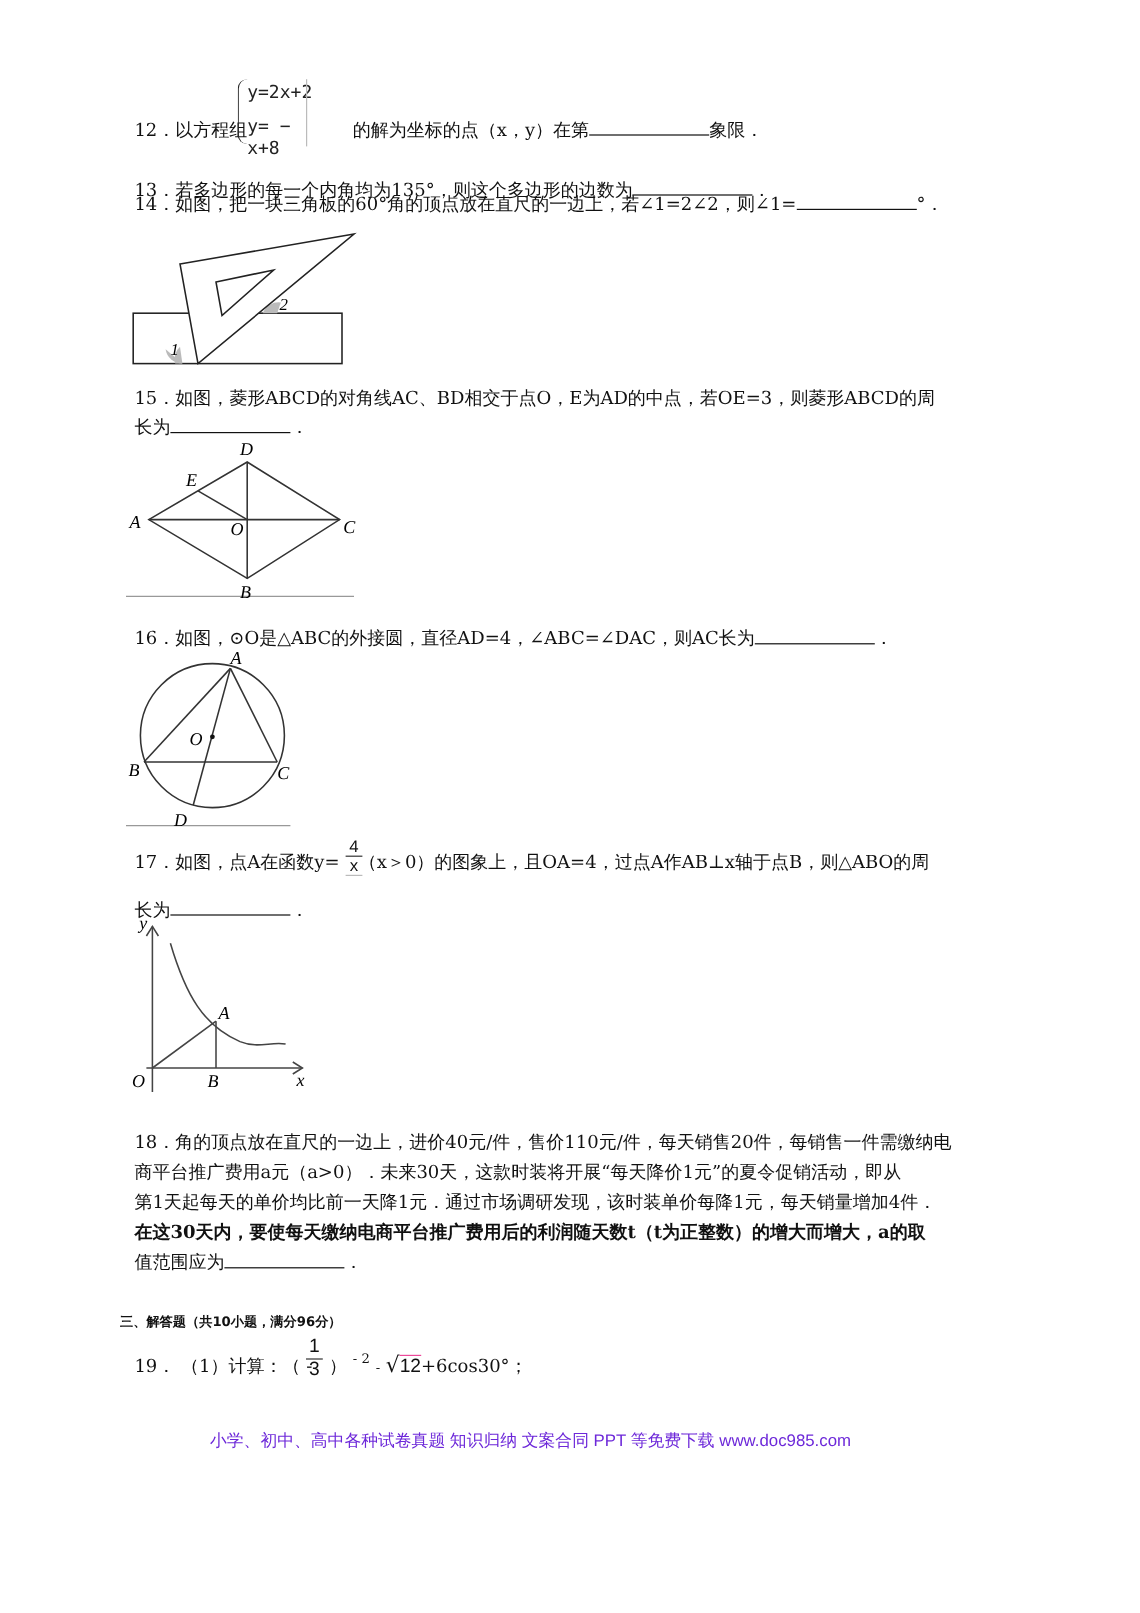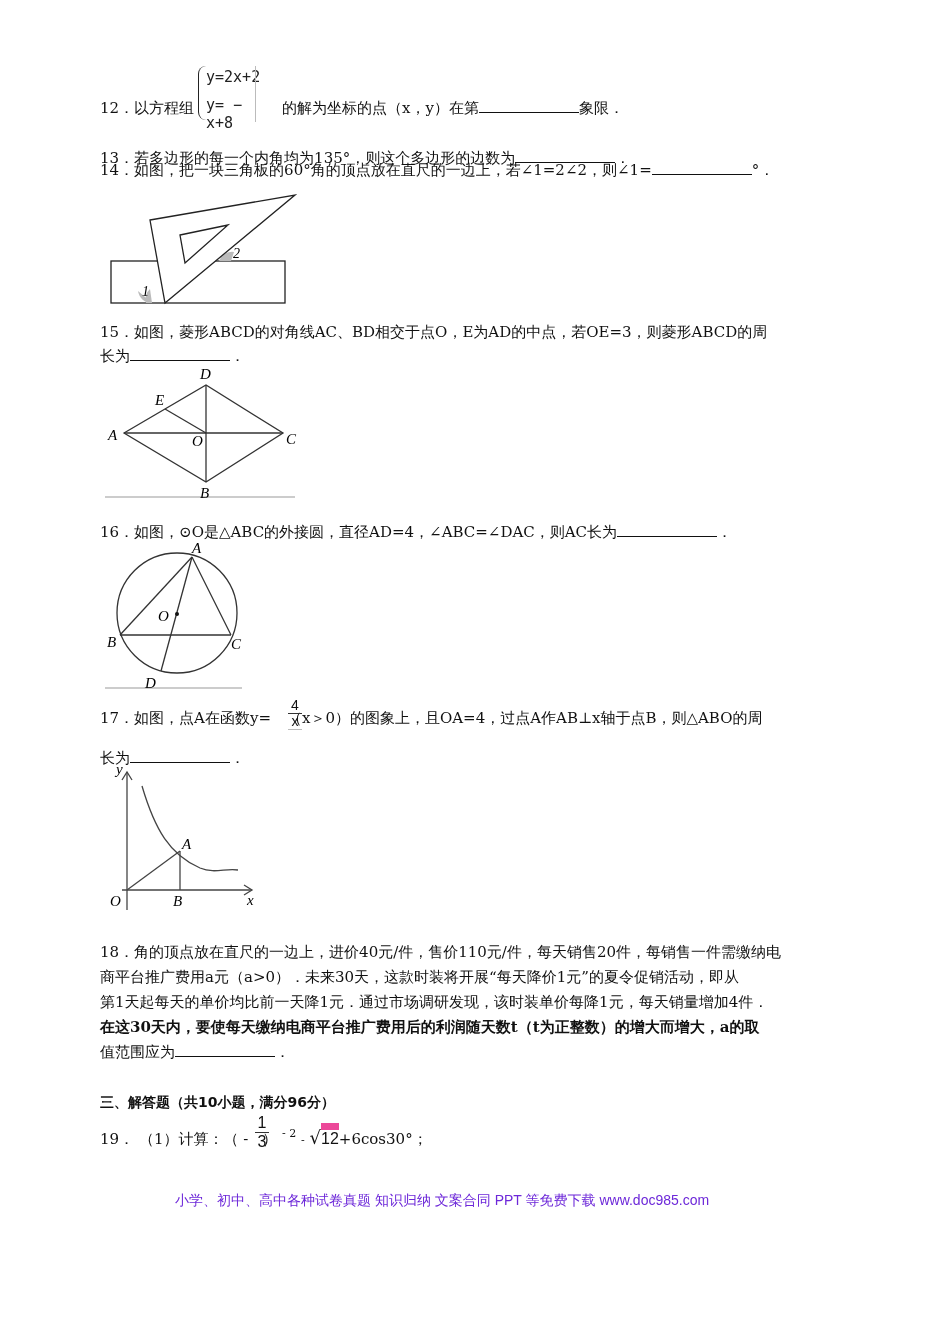--- a/index.html
+++ b/index.html
@@ -1,28 +1,28 @@
 <!DOCTYPE html>
 <html><head>
 <meta charset="utf-8">
 <style>
   html, body { margin: 0; padding: 0; background: #ffffff; }
   body { width: 950px; height: 1344px; position: relative; overflow: hidden;
          font-family: "DejaVu Serif", "Liberation Serif", serif; color: #111; }
   .abs { position: absolute; }
-  .line { position: absolute; font-size: 15px; line-height: 20px; white-space: nowrap; }
+  .line { position: absolute; font-size: 15px; line-height: 20px; white-space: nowrap; margin-left: 12px; }
   .blank { display: inline-block; border-bottom: 1px solid #111; height: 14px; vertical-align: baseline; }
   .eqsys { position: absolute; left: 198px; top: 66px; width: 58px; height: 56px;
            font-family: "DejaVu Sans Mono", "Liberation Mono", monospace; font-size: 15px; color: #222; }
   .eqsys .brace { position: absolute; left: 0; top: 0; width: 8px; height: 54px;
                   border-left: 1.5px solid #222; border-radius: 8px 0 0 8px; }
   .eqsys .e1 { position: absolute; left: 8px; top: 2px; }
   .eqsys .e2 { position: absolute; left: 8px; top: 30px; }
   .eqsys .bar { position: absolute; right: 0; top: 0; width: 1px; height: 56px; background: #bbb; }
-  .section-title { position: absolute; left: 100px; top: 1094px; font-size: 14px; font-weight: bold;
+  .section-title { position: absolute; left: 100px; top: 1094px; font-size: 11px; font-weight: bold;
                    font-family: "DejaVu Sans", "Liberation Sans", sans-serif; }
   .frac { position: absolute; font-family: "Liberation Sans", sans-serif; text-align: center; }
   .footer { position: absolute; left: 175px; top: 1192px; font-size: 14px; color: #6d28d9;
             font-family: "Liberation Sans", "DejaVu Sans", sans-serif; white-space: nowrap; }
   svg text { font-family: "Liberation Serif", "DejaVu Serif", serif; font-style: italic; }
 </style>
 </head>
 <body>
 
 <div class="line" style="left:100px; top:98px;">
@@ -136,21 +136,21 @@
   <span>值范围应为</span><span class="blank" style="width:100px;"></span><span>．</span>
 </div>
 
 <div class="section-title">三、解答题（共10小题，满分96分）</div>
 
 <div class="line" style="left:100px; top:1128px;">
   <span>19．</span>
   <span>（1）计算：（ -</span><span style="display:inline-block; width:14px;"></span><span>）</span>
   <span style="font-size:11px; position:relative; top:-7px;">- 2</span>
   <span style="font-size:11px;">-</span>
-  <span style="font-family:'DejaVu Sans',sans-serif; font-size:18px;">√</span><span style="border-top:7px solid #ec4899; font-family:'Liberation Sans',sans-serif; font-size:16px;">12</span><span>+6cos30°；</span>
+  <span style="font-family:'DejaVu Sans',sans-serif; font-size:18px;">√</span><span style="border-top:1px solid #ec4899; font-family:'Liberation Sans',sans-serif; font-size:16px;">12</span><span>+6cos30°；</span>
 </div>
 <div class="frac" style="left:255px; top:1114px; width:14px; font-size:16px; line-height:18px;">
   <div>1</div>
   <div style="border-top:1px solid #333;"></div>
   <div>3</div>
 </div>
 
 <div class="footer">小学、初中、高中各种试卷真题 知识归纳 文案合同 PPT 等免费下载   www.doc985.com</div>
 
 </body></html>

